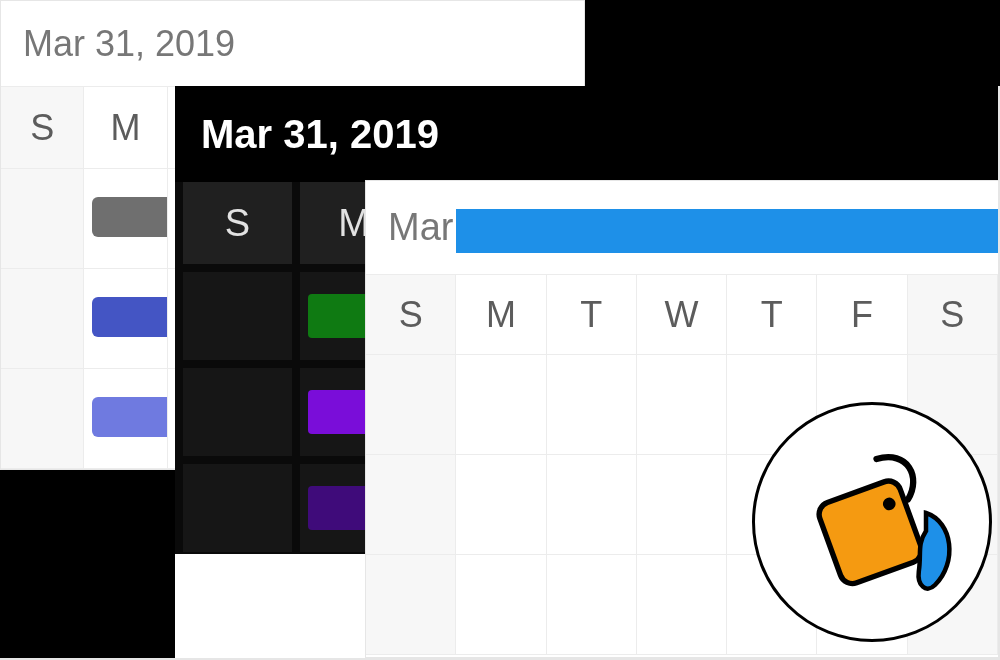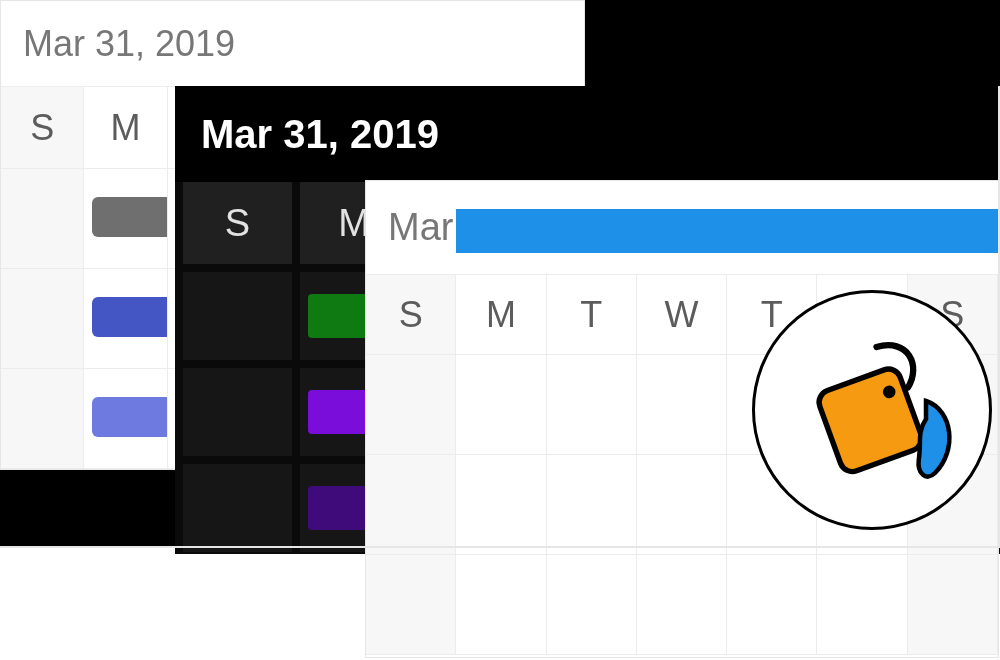--- a/index.html
+++ b/index.html
@@ -1,17 +1,17 @@
 <!DOCTYPE html>
 <html><head>
   <meta charset="utf-8">
   <style>
     * { box-sizing: border-box; margin: 0; padding: 0; }
     html, body { width: 1000px; height: 660px; overflow: hidden; background: #fff; font-family: "Segoe UI", Arial, sans-serif; }
-    .stage { position: relative; width: 1000px; height: 548px; }
+    .stage { position: relative; width: 1000px; height: 660px; }
 
     
     .cal1 { position: absolute; left: 0; top: 0; width: 585px; background: #fff; border: 1px solid #e6e6e6; }
     .cal1 .header { height: 86px; display: flex; align-items: center; padding-left: 22px; font-size: 36px; color: #777; background: #fff; border-bottom: 1px solid #ececec; }
     .cal1 .dayrow { display: grid; grid-template-columns: repeat(7, 1fr); }
     .cal1 .day { height: 82px; display: flex; align-items: center; justify-content: center; font-size: 36px; color: #5c5c5c; border-right: 1px solid #ececec; border-bottom: 1px solid #ececec; }
     .cal1 .day.shade { background: #f7f7f7; }
     .cal1 .body { display: grid; grid-template-columns: repeat(7, 1fr); }
     .cal1 .cell { height: 100px; border-right: 1px solid #ececec; border-bottom: 1px solid #ececec; position: relative; }
     .cal1 .cell.shade { background: #f7f7f7; }

